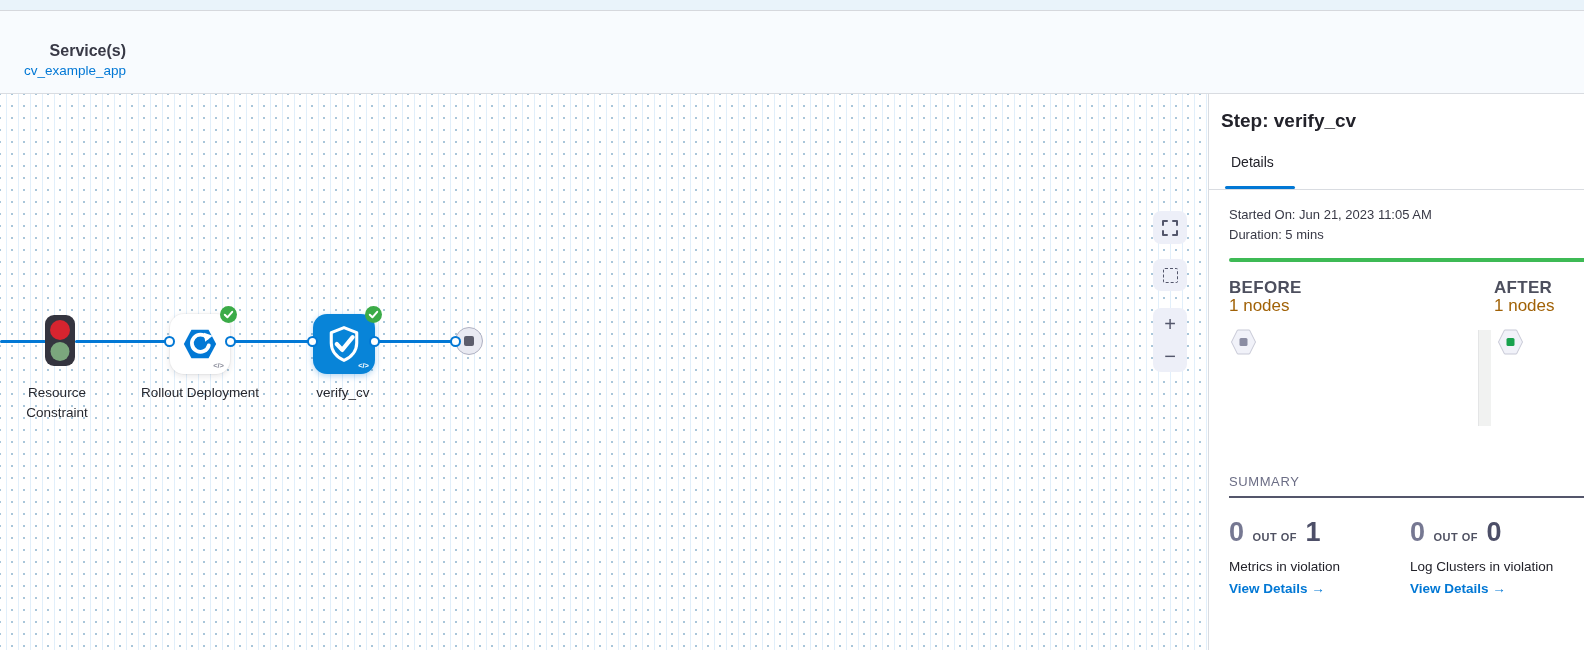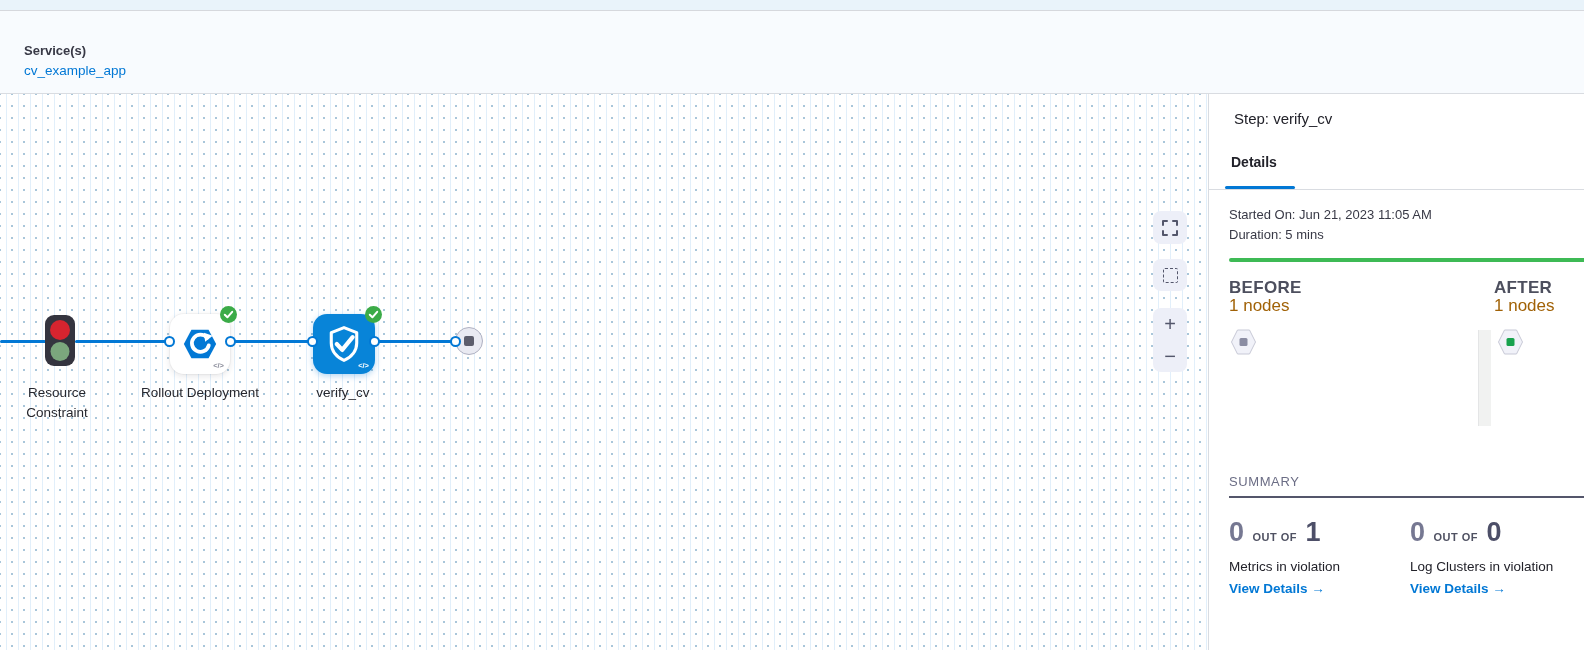--- a/index.html
+++ b/index.html
@@ -3,21 +3,21 @@
 <meta charset="utf-8">
 <style>
   * { margin:0; padding:0; box-sizing:border-box; }
   html,body { width:1584px; height:651px; overflow:hidden;
     font-family:"Liberation Sans","DejaVu Sans",sans-serif; background:#fff; }
 
   
   .top-strip { height:11px; background:#e9f3fa; border-bottom:1px solid #d6d8dd; }
   .header { position:relative; height:83px; background:#f8fbfe; border-bottom:1px solid #d9dce1; }
   .header-col { position:absolute; top:32px; }
-  .header-col .hlabel { font-size:13px; font-weight:600; color:#383946; line-height:15px; }
+  .header-col .hlabel { font-size:16px; font-weight:600; color:#383946; line-height:15px;text-align:right; }
   .header-col .hvalue { font-size:13.5px; color:#0278d5; line-height:16px; margin-top:5px; cursor:pointer; }
   .hvalue .dark { color:#383946; cursor:default; }
   .col-service { left:24px; }
   .col-env { left:447px; }
 
   
   .main { display:flex; height:556px; }
 
   
   .canvas { position:relative; width:1208px; height:556px; background-color:#ffffff;
@@ -65,22 +65,22 @@
   .btn-marquee { top:165px; height:32px; }
   .marquee-square { width:15px; height:15px; border:1.5px dashed #53566b; border-radius:2px; }
   .zoom-group { position:absolute; left:1153px; top:214px; width:34px; height:64px;
     background:#edeff8; border-radius:8px; }
   .zoom-btn { height:32px; display:flex; align-items:center; justify-content:center;
     font-size:20px; color:#53566b; cursor:pointer; user-select:none; }
 
   
   .panel { position:relative; width:376px; height:556px; background:#fff;
     border-left:1px solid #d9dce1; }
-  .panel-title { position:absolute; left:25px; top:16px; font-size:15px; font-weight:400; color:#22222a; }
-  .tab { position:absolute; left:22px; top:60px; font-size:14px; font-weight:700; color:#22222a; cursor:pointer; }
+  .panel-title { position:absolute; left:12px; top:16px; font-size:19px; font-weight:700; color:#22222a; }
+  .tab { position:absolute; left:22px; top:60px; font-size:14px; font-weight:400; color:#22222a; cursor:pointer; }
   .tab-underline { position:absolute; left:16px; top:92px; width:70px; height:3px;
     background:#0278d5; border-radius:2px; }
   .tab-rule { position:absolute; left:0; right:0; top:95px; height:1px; background:#d9dce1; }
 
   .meta-line { position:absolute; left:20px; font-size:13px; color:#383946; line-height:17px; }
   .started-on { top:112px; }
   .duration { top:132px; }
 
   .progress-bar { position:absolute; left:20px; right:0; top:164px; height:4px;
     background:#3eba55; border-radius:2px 0 0 2px; }

